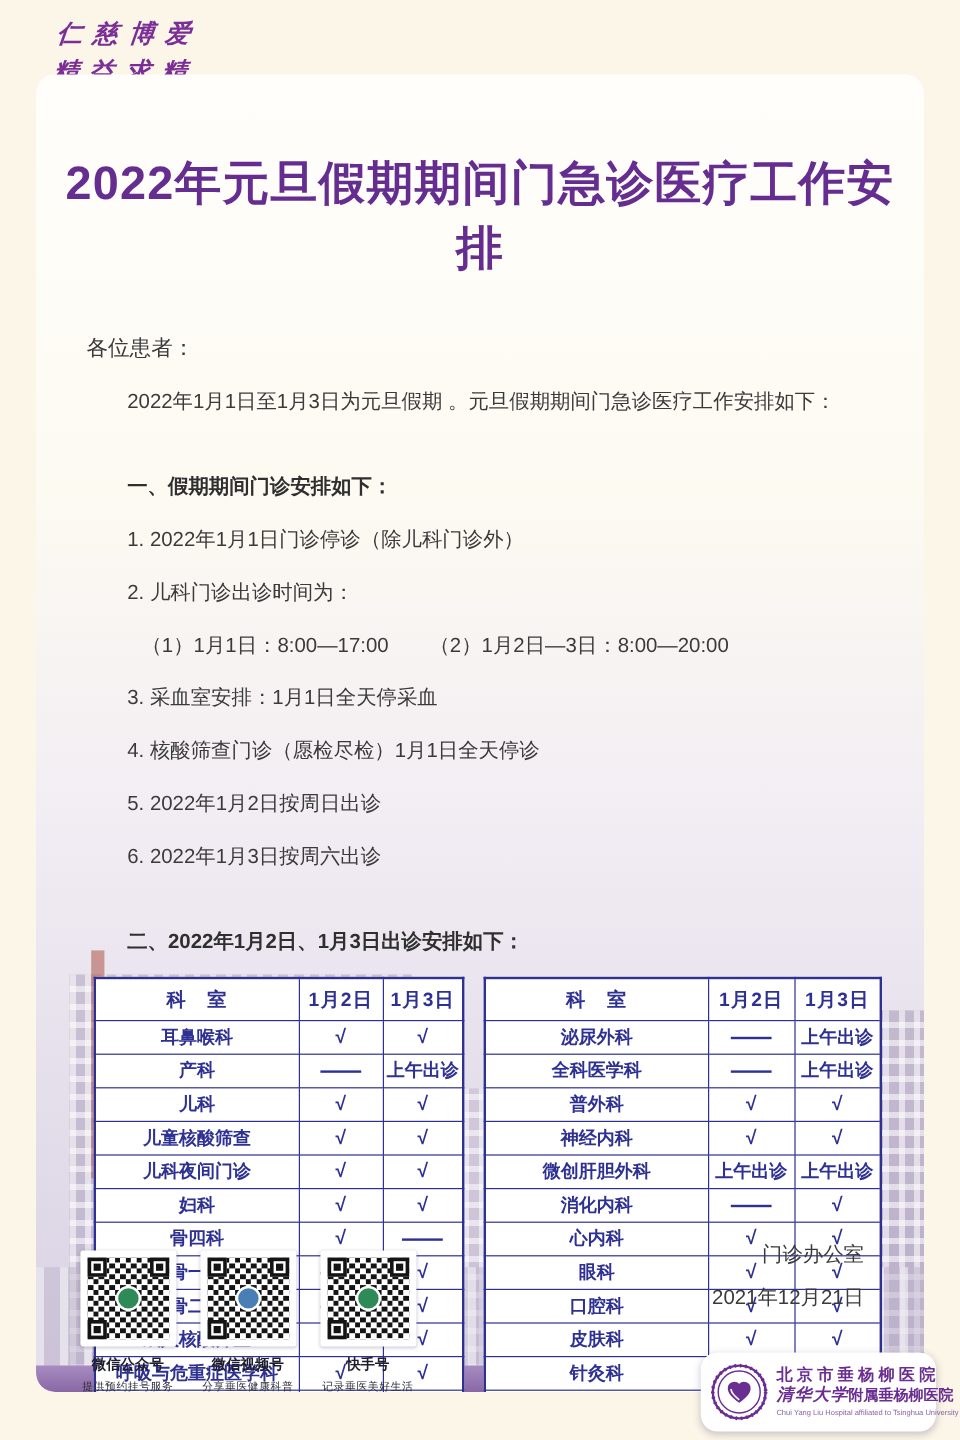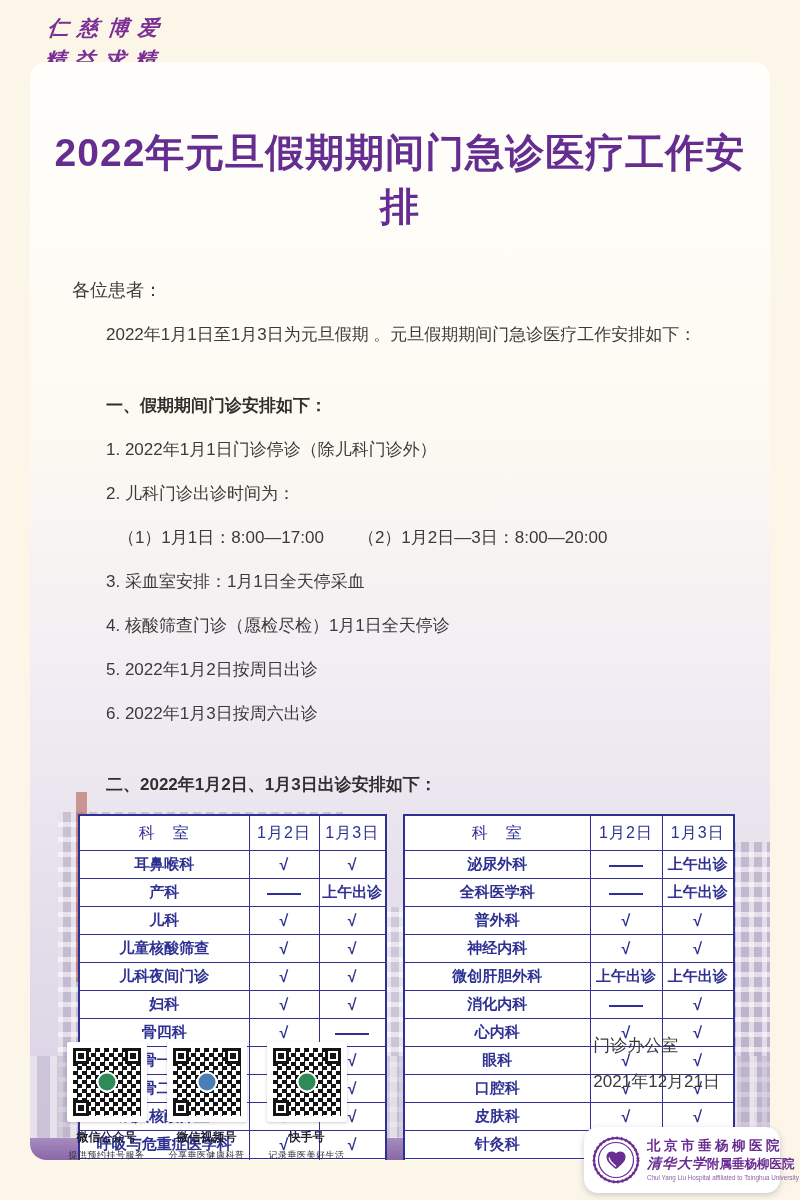--- a/index.html
+++ b/index.html
@@ -44,30 +44,30 @@
   .salutation{margin:44px 42px 0;font-size:18px;color:#3a3a3a;}
   .para{margin:21px 42px 0;font-size:17px;color:#3a3a3a;text-indent:2em;}
   .sec{font-weight:bold;color:#2f2f2f;margin-top:48px;}
   .para.sub{text-indent:2.7em;}
 
   
   .tables{display:flex;align-items:flex-start;margin:18px 0 0 48px;gap:16px;}
   table{border-collapse:collapse;table-layout:fixed;background:#fff;}
   table,th,td{border:1.6px solid #2e3192;}
   table{border-width:2px;}
-  th{color:#2e3192;font-size:16px;font-weight:normal;height:32px;letter-spacing:1px;}
+  th{color:#2e3192;font-size:16px;font-weight:bold;height:32px;letter-spacing:1px;}
   td{color:#2e3192;font-size:15px;font-weight:600;height:27px;text-align:center;padding:0 2px;}
   td.check{font-size:16px;font-weight:bold;}
   .t-left{width:307px;} .t-left col.c1{width:170px;} .t-left col.c2{width:70px;} .t-left col.c3{width:67px;}
   .t-right{width:330px;} .t-right col.c1{width:186px;} .t-right col.c2{width:72px;} .t-right col.c3{width:72px;}
   .dashline{display:inline-block;width:34px;border-top:2.2px solid #2e3192;vertical-align:middle;}
   .note{margin-top:13px;font-size:15px;color:#2c2c2c;font-weight:600;}
 
   
-  .signature{position:absolute;right:50px;top:966px;z-index:3;text-align:left;
+  .signature{position:absolute;right:50px;top:966px;z-index:3;text-align:right;
              font-size:17px;color:#3a3a3a;line-height:2.1;}
 
   
   .qr-row{position:absolute;left:28px;top:980px;z-index:3;display:flex;gap:3px;}
   .qr-item{width:97px;display:flex;flex-direction:column;align-items:center;}
   .qr-card{position:relative;width:80px;height:80px;background:#fff;border-radius:2px;
            box-shadow:0 1px 3px rgba(60,40,90,.25);}
   .qr-pat{position:absolute;inset:6px;
           background:conic-gradient(#141414 25%,#fff 0 50%,#141414 0 75%,#fff 0) 0 0/9px 9px;}
   .qr-f{position:absolute;width:16px;height:16px;border:3px solid #141414;background:#fff;box-sizing:border-box;}

